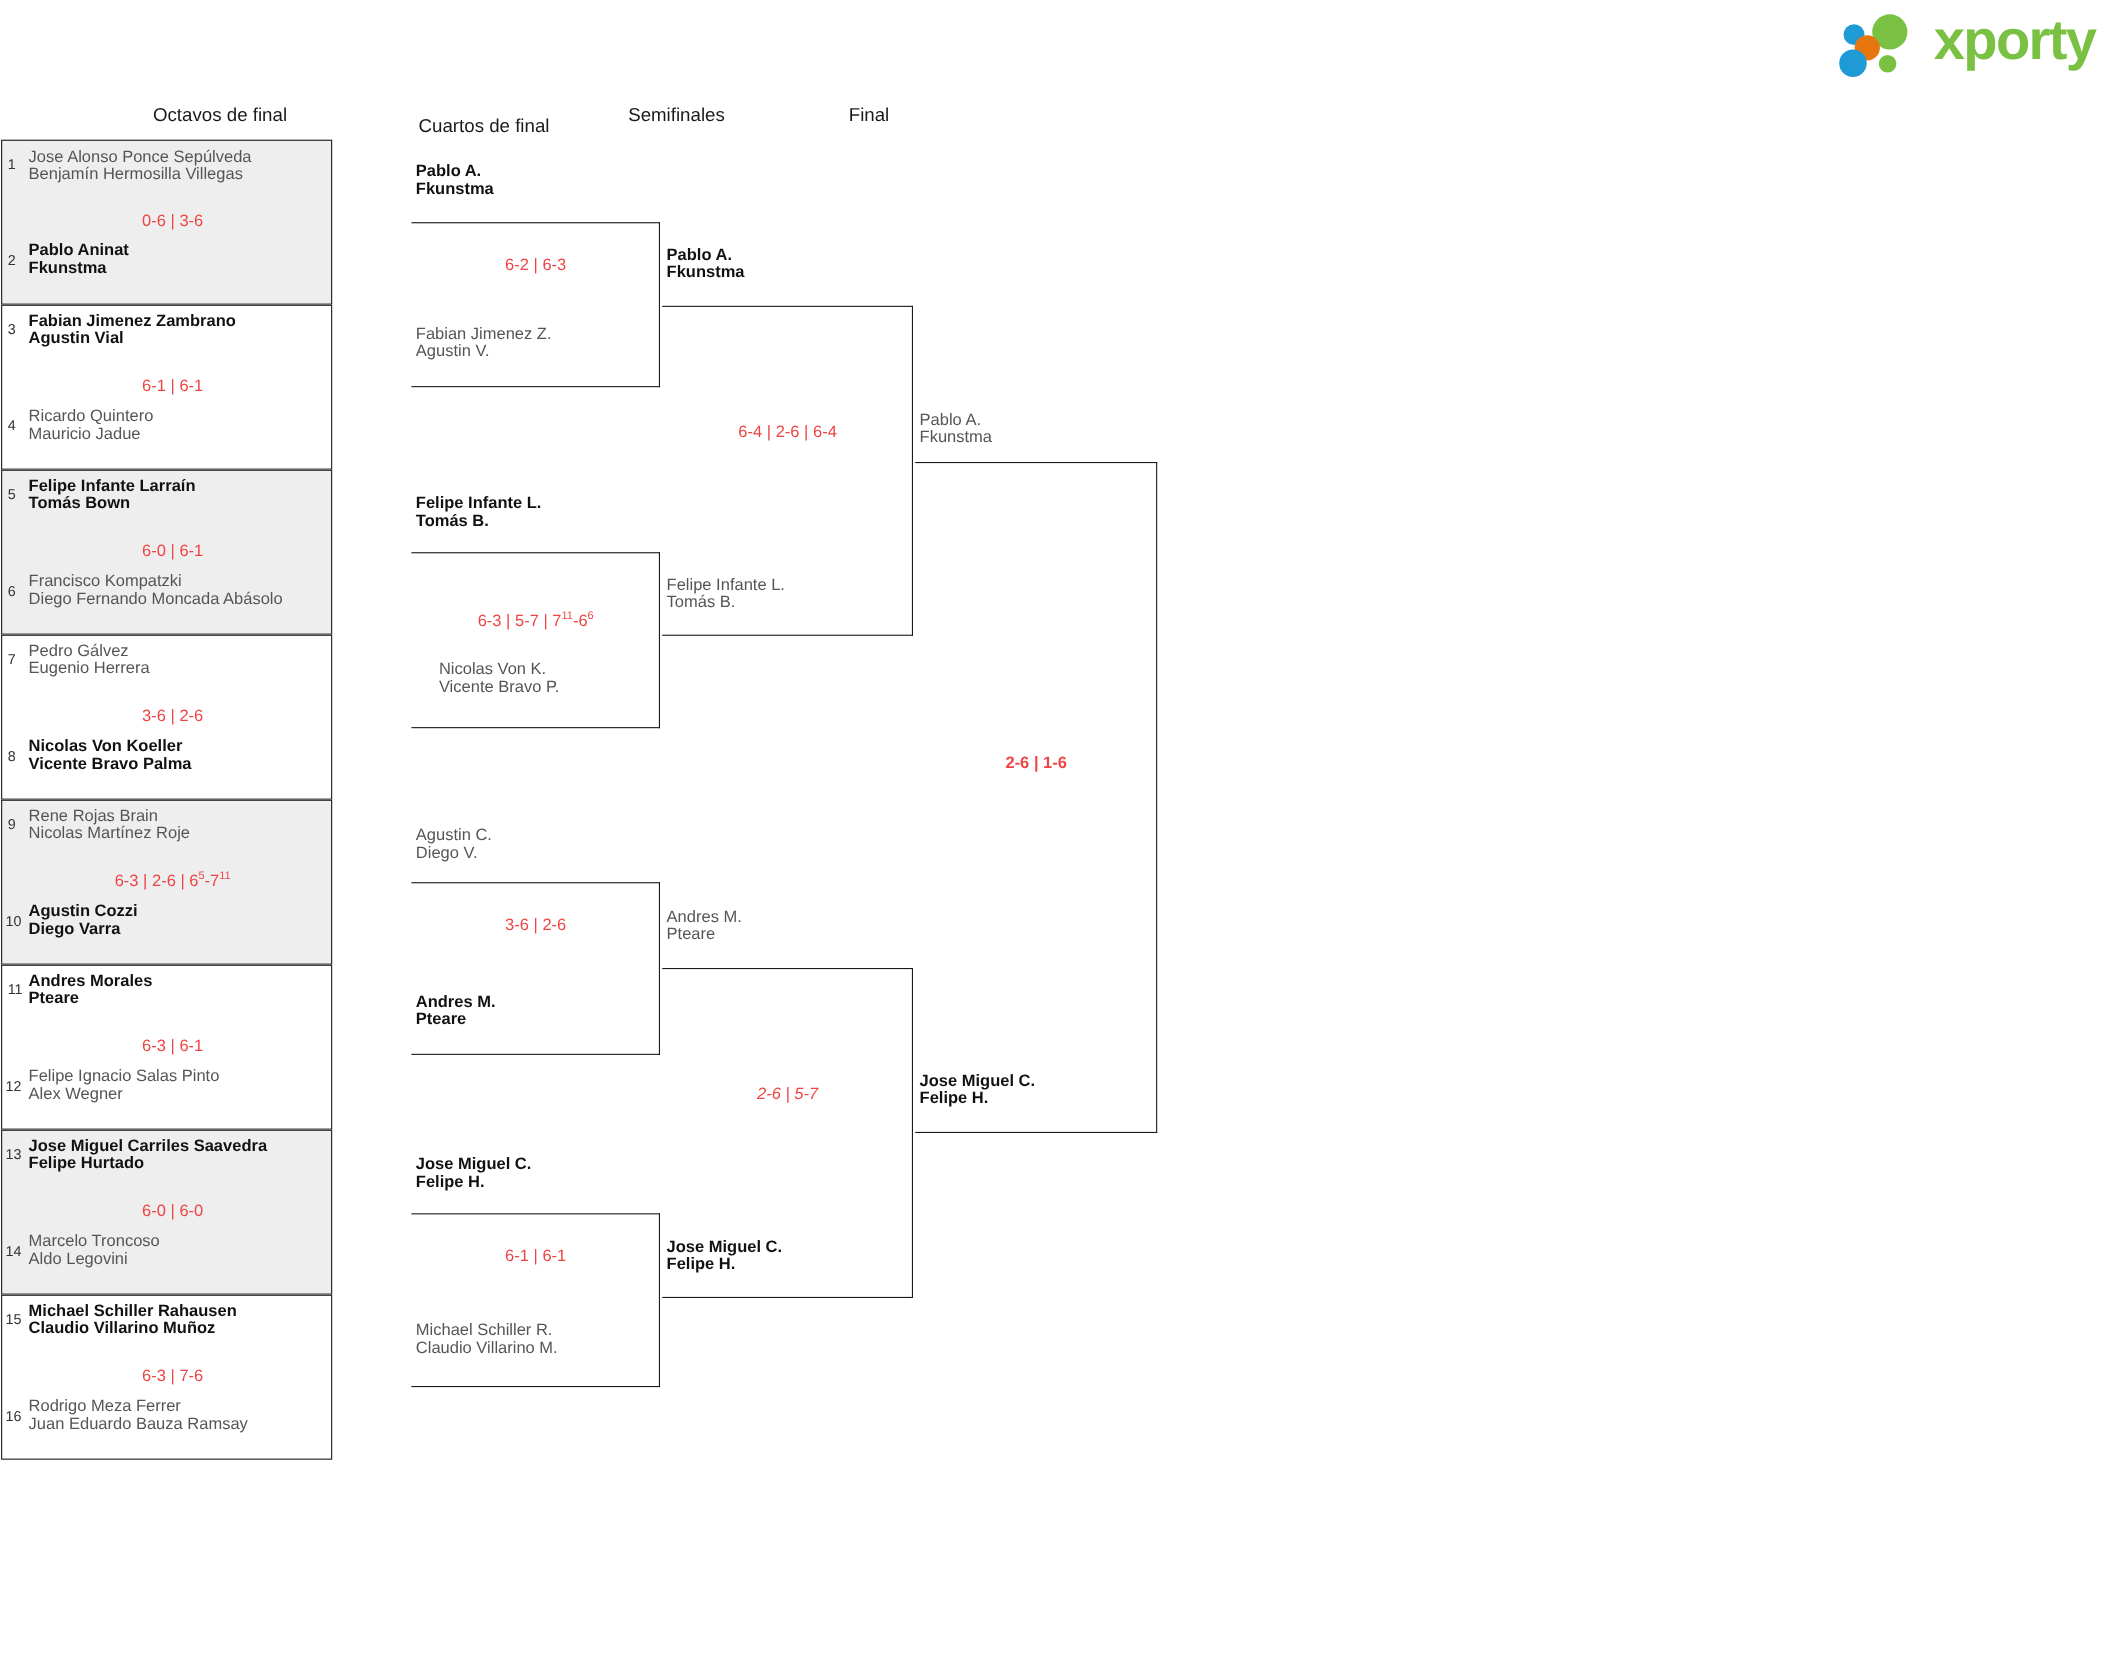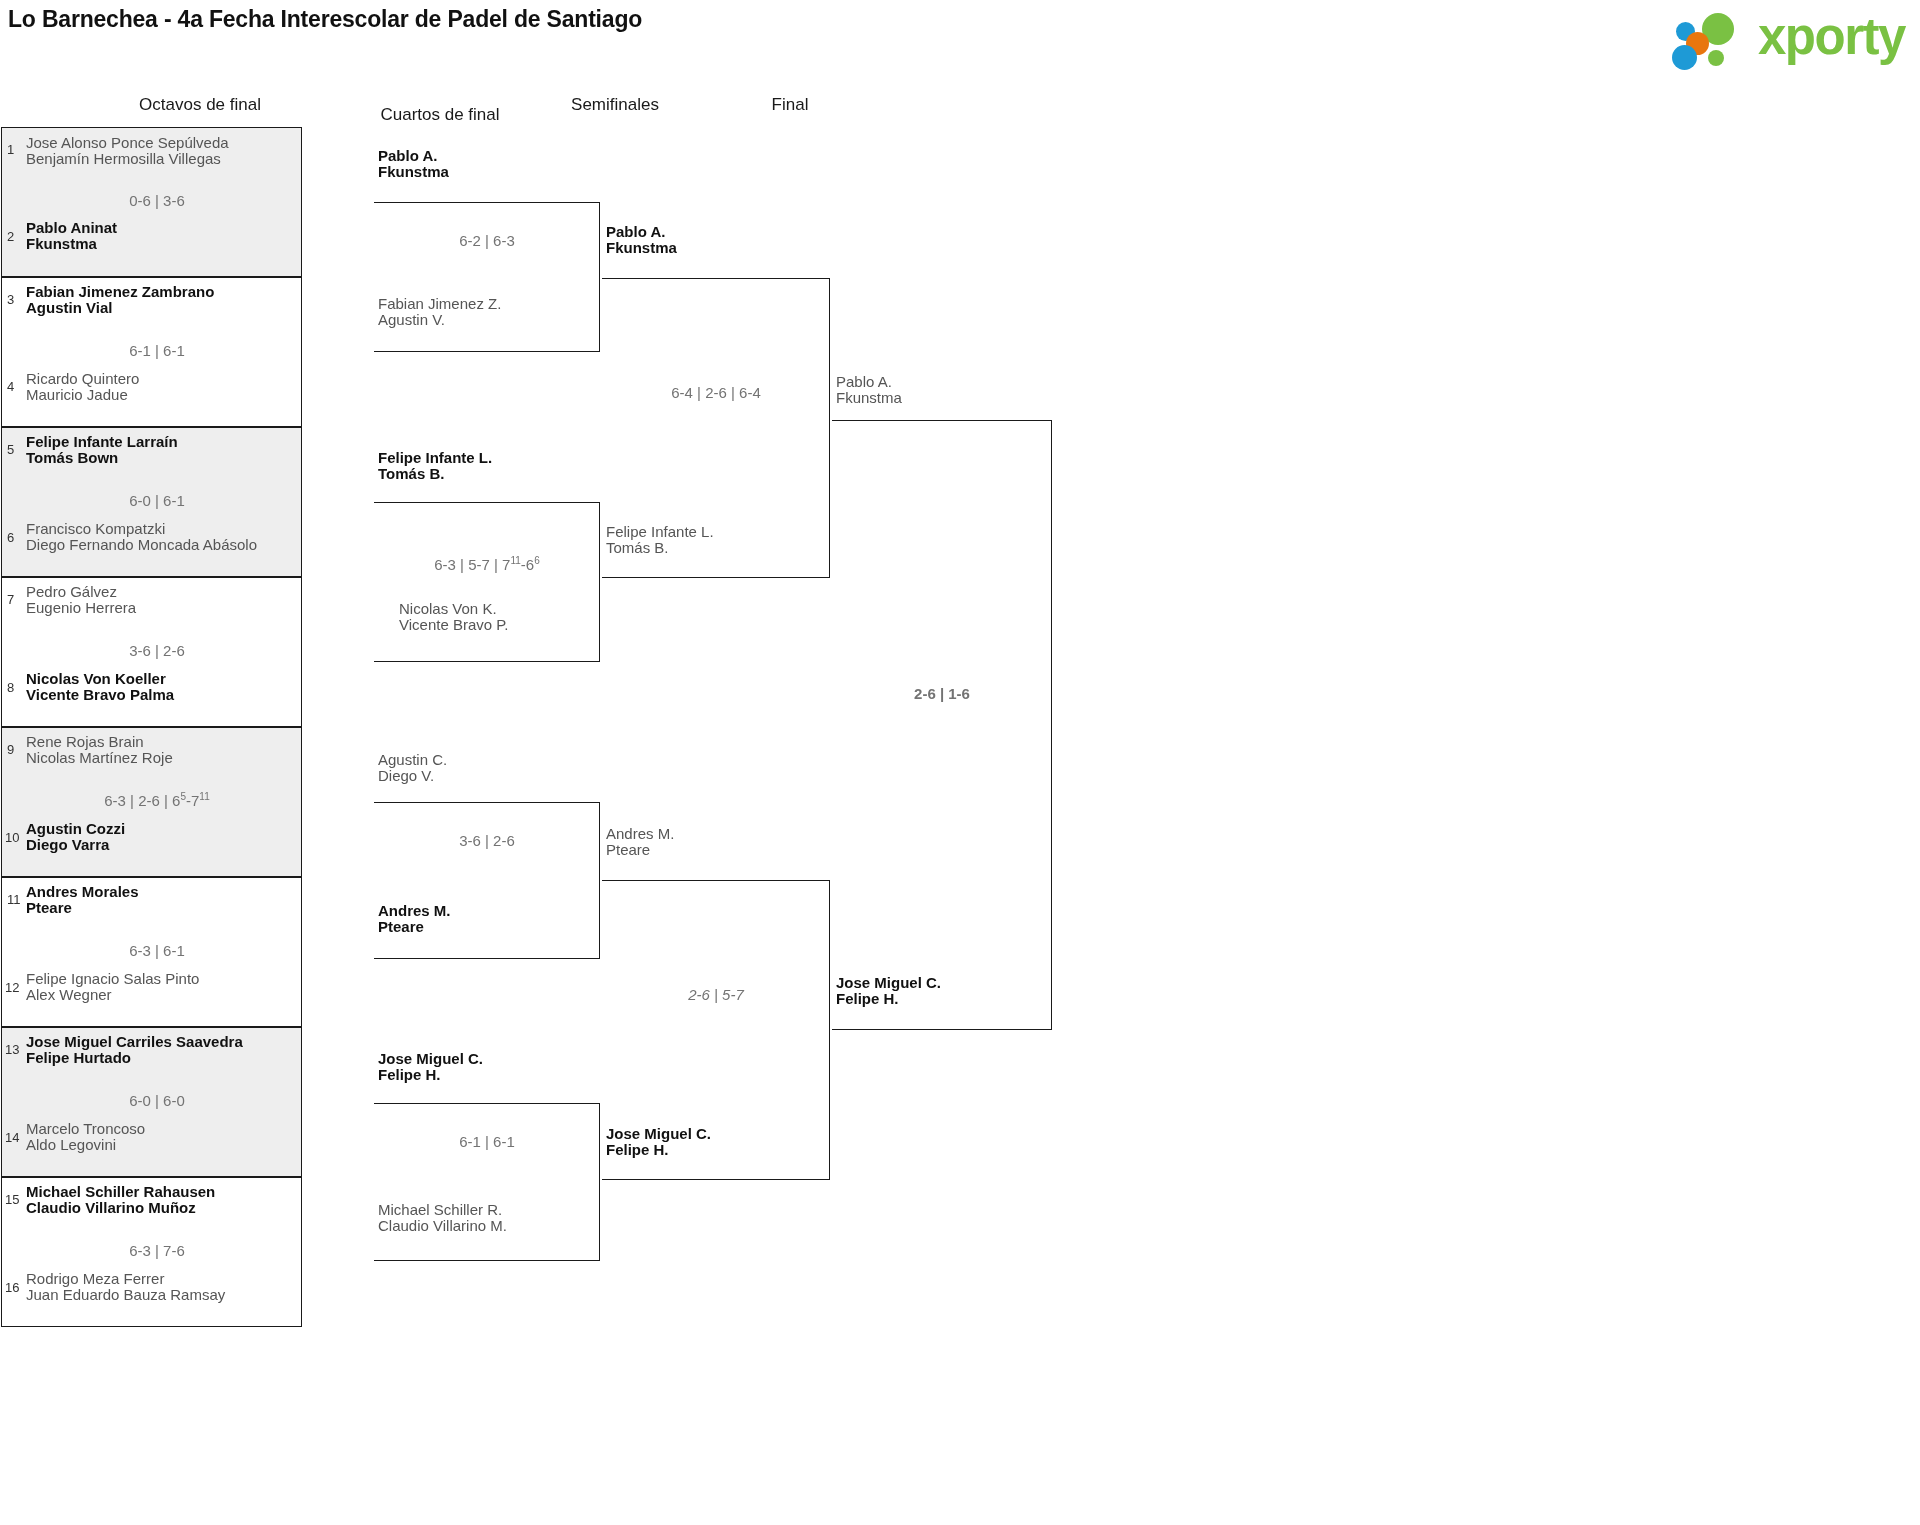--- a/index.html
+++ b/index.html
@@ -80,21 +80,21 @@
     line-height: 1.07;
     color: #555555;
     white-space: nowrap;
   }
   .team.win { color: #111111; font-weight: bold; }
   .team .ln { display: block; }
 
   .score {
     position: absolute;
     font-size: 15px;
-    color: #737373;
+    color: #ef4444;
     white-space: nowrap;
     text-align: center;
   }
   .score sup { font-size: 10px; vertical-align: super; line-height: 0; }
 
   
   .conn {
     position: absolute;
     border: 1px solid #1a1a1a;
     border-left: none;
@@ -110,21 +110,20 @@
   }
   .nm.win { color: #111111; font-weight: bold; }
   .nm .ln { display: block; }
 </style>
 </head>
 <body>
 
 <div id="page">
 
   <div class="title-block">
-    <span class="title-line">Lo Barnechea - 4a Fecha Interescolar de Padel de Santiago</span>
   </div>
 
   <div class="logo">
     <span class="dot" style="left:4px; top:14px; width:19px; height:19px; background:#1e9ad6;"></span>
     <span class="dot" style="left:30px; top:5px; width:32px; height:32px; background:#7ac143;"></span>
     <span class="dot" style="left:14px; top:24px; width:23px; height:23px; background:#e8760e;"></span>
     <span class="dot" style="left:0px; top:37px; width:25px; height:25px; background:#1e9ad6;"></span>
     <span class="dot" style="left:36px; top:42px; width:16px; height:16px; background:#7ac143;"></span>
     <span class="logo-word">xporty</span>
   </div>

